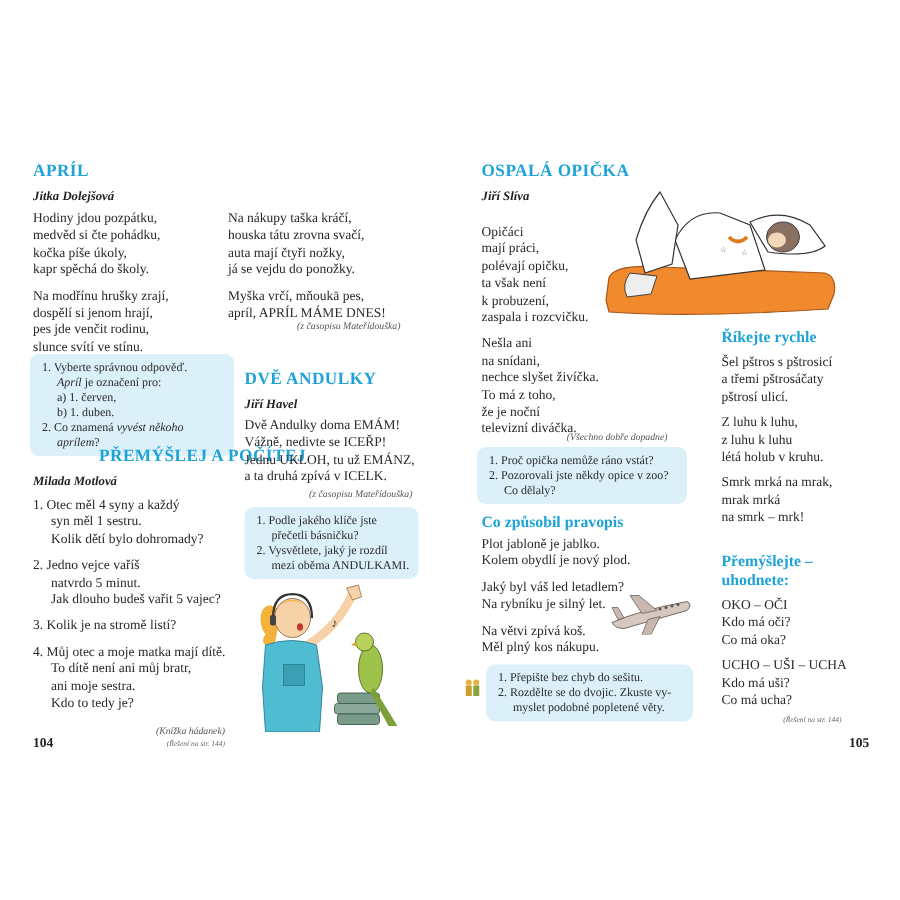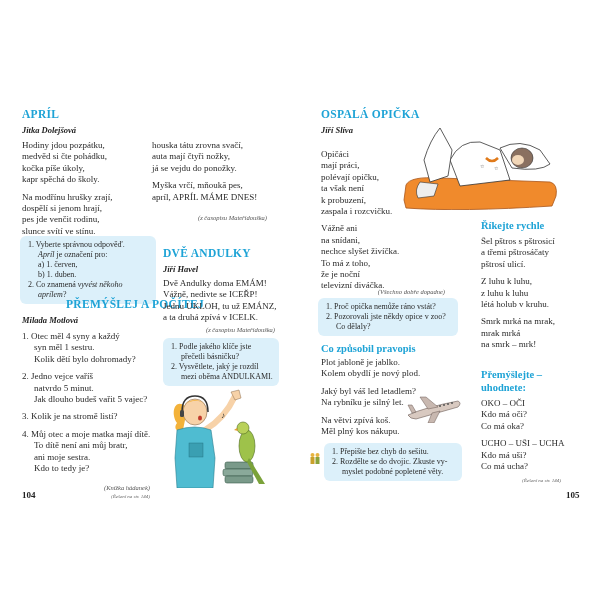--- a/index.html
+++ b/index.html
@@ -40,20 +40,21 @@
   <p>
     <span class="line">Na modřínu hrušky zrají,</span>
     <span class="line">dospělí si jenom hrají,</span>
     <span class="line">pes jde venčit rodinu,</span>
     <span class="line">slunce svítí ve stínu.</span>
   </p>
 </div>
 
 <div class="abs verse" style="left:152px;top:140px;width:135px;">
   <p>
+    <span class="line">Na nákupy taška kráčí,</span>
     <span class="line">houska tátu zrovna svačí,</span>
     <span class="line">auta mají čtyři nožky,</span>
     <span class="line">já se vejdu do ponožky.</span>
   </p>
   <p>
     <span class="line">Myška vrčí, mňoukā pes,</span>
     <span class="line">apríl, APRÍL MÁME DNES!</span>
   </p>
 </div>
 <div class="abs src" style="left:152px;top:214px;width:115px;">(z časopisu Mateřídouška)</div>
@@ -147,21 +148,21 @@
 <div class="abs verse" style="left:321px;top:149px;width:110px;">
   <p>
     <span class="line">Opičáci</span>
     <span class="line">mají práci,</span>
     <span class="line">polévají opičku,</span>
     <span class="line">ta však není</span>
     <span class="line">k probuzení,</span>
     <span class="line">zaspala i rozcvičku.</span>
   </p>
   <p>
-    <span class="line">Vážně ani</span>
+    <span class="line">Nešla ani</span>
     <span class="line">na snídani,</span>
     <span class="line">nechce slyšet živíčka.</span>
     <span class="line">To má z toho,</span>
     <span class="line">že je noční</span>
     <span class="line">televizní diváčka.</span>
   </p>
 </div>
 <div class="abs src" style="left:321px;top:288px;width:124px;">(Všechno dobře dopadne)</div>
 
 <div class="abs box" style="left:318px;top:298px;width:126px;">

